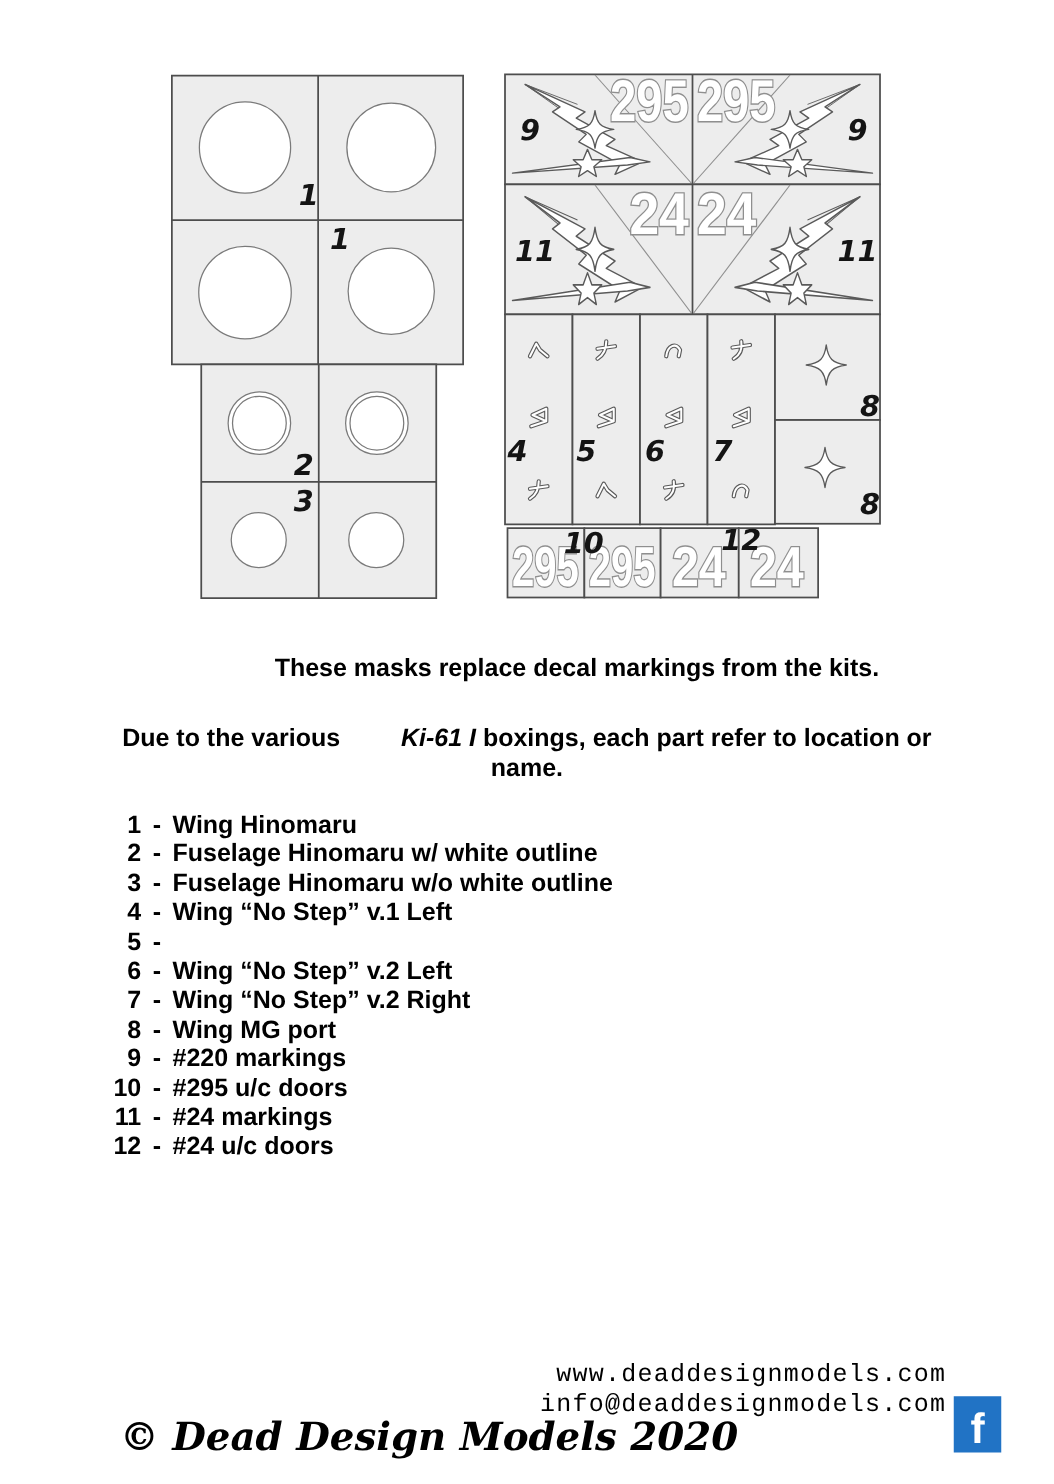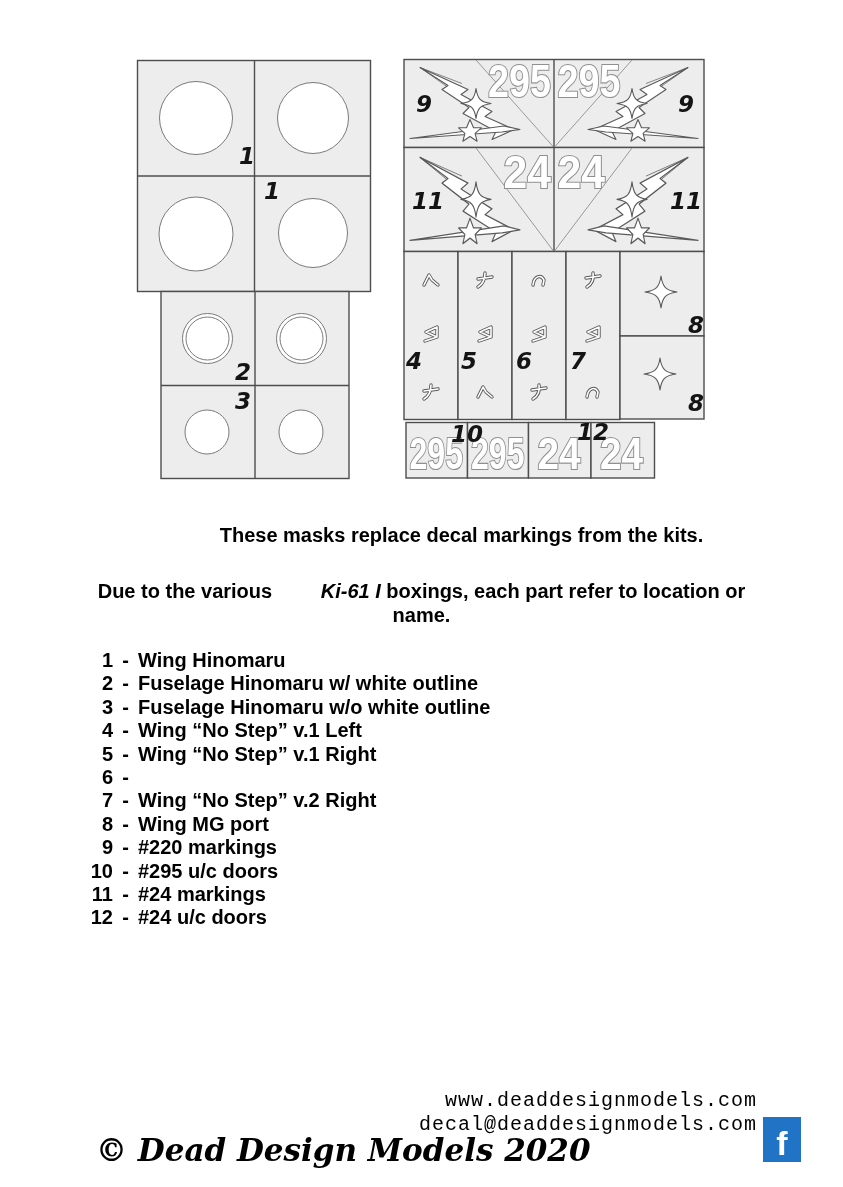--- a/index.html
+++ b/index.html
@@ -206,25 +206,25 @@
         <span class="llabel">Fuselage Hinomaru w/o white outline</span>
       </div>
     <div class="lrow">
         <span class="lnum">4</span>
         <span class="ldash">-</span>
         <span class="llabel">Wing “No Step” v.1 Left</span>
       </div>
     <div class="lrow">
         <span class="lnum">5</span>
         <span class="ldash">-</span>
-        <span class="llabel">Wing “No Step” v.1 Right</span>
       </div>
     <div class="lrow">
         <span class="lnum">6</span>
         <span class="ldash">-</span>
+        <span class="llabel">Wing “No Step” v.2 Left</span>
       </div>
     <div class="lrow">
         <span class="lnum">7</span>
         <span class="ldash">-</span>
         <span class="llabel">Wing “No Step” v.2 Right</span>
       </div>
     <div class="lrow">
         <span class="lnum">8</span>
         <span class="ldash">-</span>
         <span class="llabel">Wing MG port</span>
@@ -248,20 +248,20 @@
         <span class="lnum">12</span>
         <span class="ldash">-</span>
         <span class="llabel">#24 u/c doors</span>
       </div>
   </div>
 
   <div id="copyright">© Dead Design Models 2020</div>
 
   <div id="links">
     <div>www.deaddesignmodels.com</div>
-    <div>decal@deaddesignmodels.com</div>
+    <div>info@deaddesignmodels.com</div>
   </div>
 
   <div id="fb">
     <span>f</span>
   </div>
 
 </div>
 
 </body></html>

